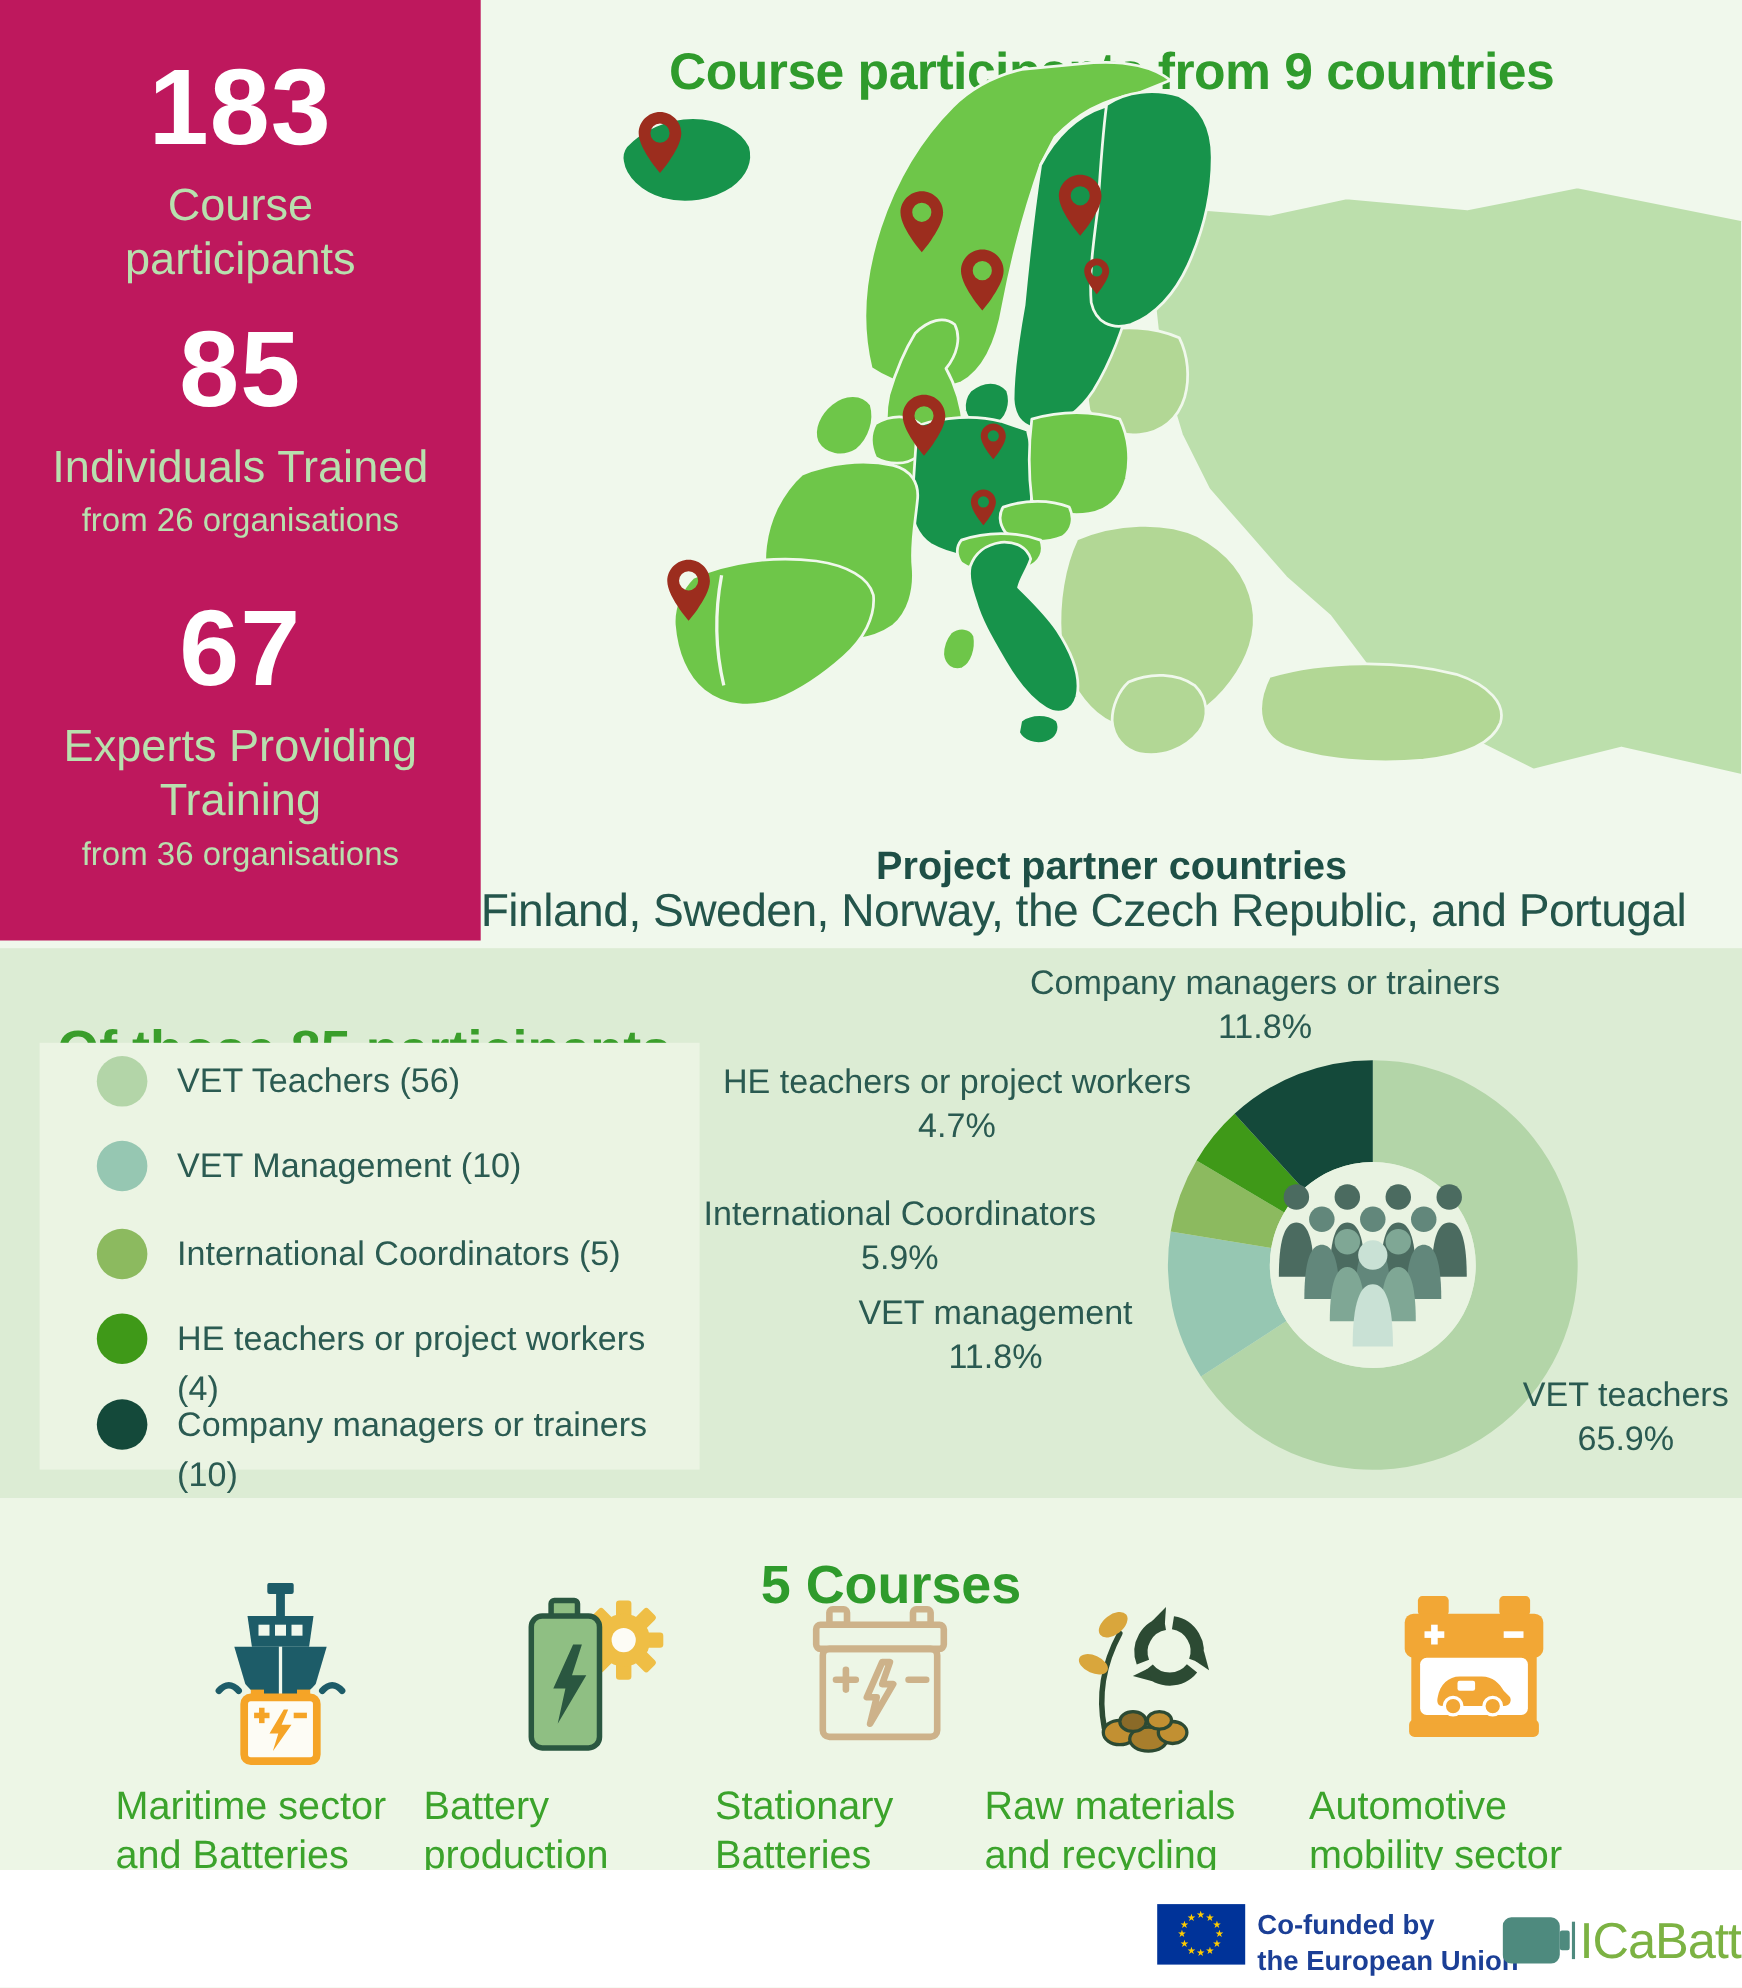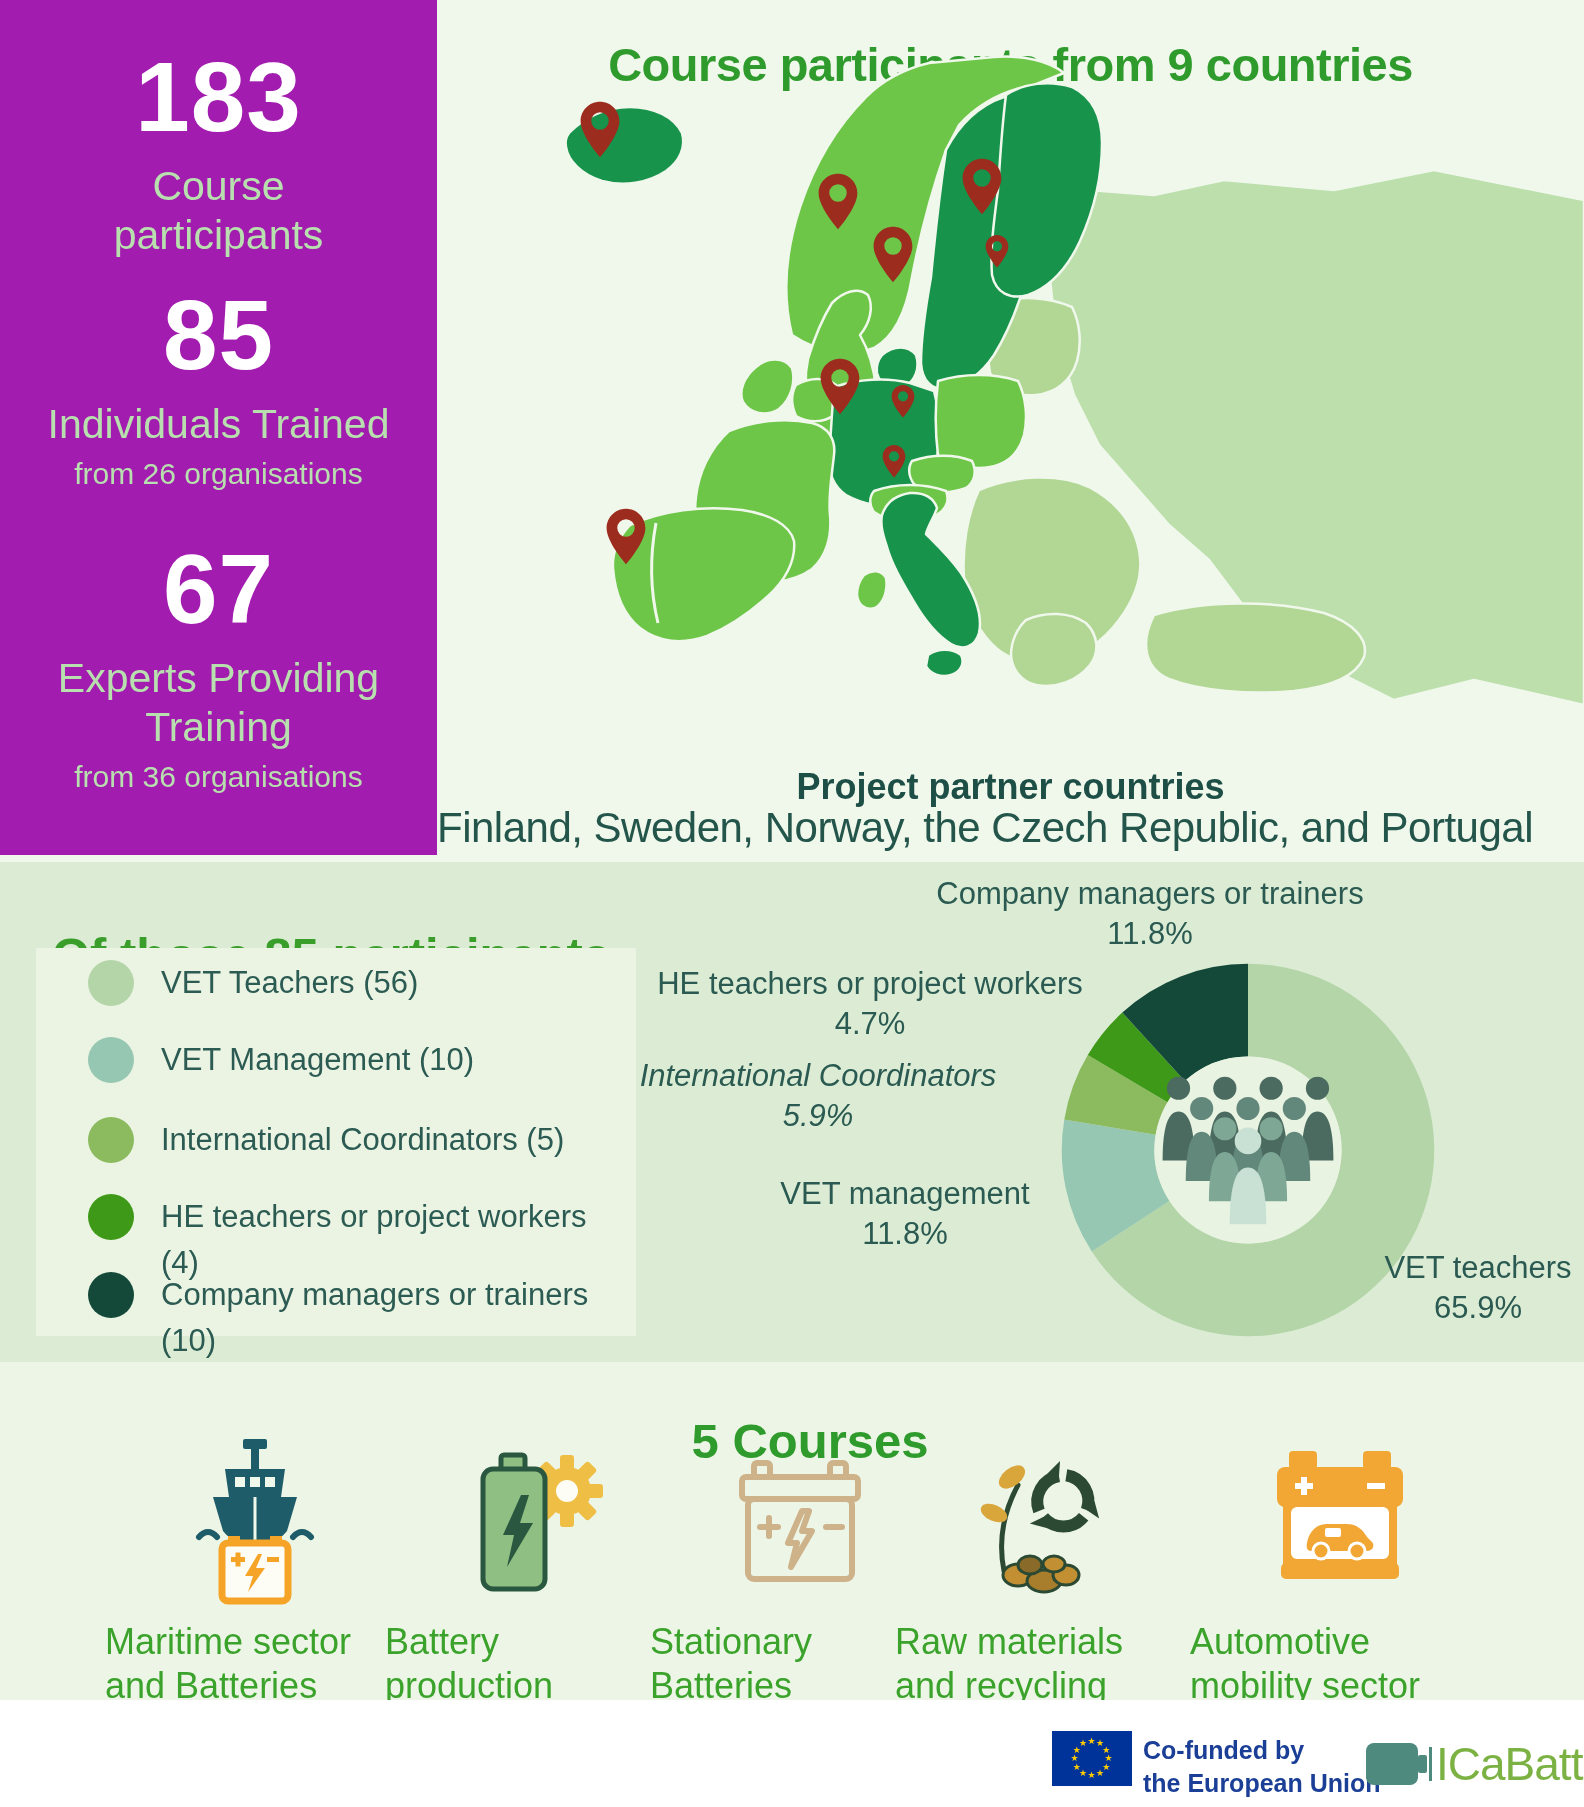--- a/index.html
+++ b/index.html
@@ -1,21 +1,21 @@
 <!DOCTYPE html>
 <html><head>
 <meta charset="utf-8">
 <style>
   html,body{margin:0;padding:0;background:#f0f8ec;}
   *{box-sizing:border-box;}
   .canvas{position:relative;width:1584px;height:1807px;overflow:hidden;
           font-family:"Liberation Sans",sans-serif;background:#f0f8ec;}
 
   
-  .left-panel{position:absolute;left:0;top:0;width:515px;height:855px;background:#a21caf;}
+  .left-panel{position:absolute;left:0;top:0;width:515px;height:855px;background:#be185d;}
   .stat{position:absolute;left:0;width:437px;text-align:center;color:#fff;}
   .stat1{top:48px;} .stat2{top:286px;} .stat3{top:540px;}
   .stat-value{font-size:98px;font-weight:800;line-height:1;letter-spacing:1px;}
   .stat-label{font-size:41px;font-weight:500;color:#b8e0ae;line-height:1.2;margin:16px auto 0;max-width:345px;}
   .stat-sub{font-size:30px;font-weight:400;color:#b8e0ae;margin-top:8px;}
 
   
   .map-section{position:absolute;left:437px;top:0;width:1147px;height:862px;background:#f0f8ec;}
   .map-title{position:absolute;left:437px;top:6px;width:1147px;text-align:center;
              font-size:47px;font-weight:800;color:#2f9b2c;letter-spacing:-0.5px;}
@@ -35,21 +35,21 @@
   .legend-box{position:absolute;left:36px;top:948px;width:600px;height:388px;background:#ebf4e3;}
   .legend-row{position:absolute;left:0;width:600px;height:46px;}
   .legend-dot{position:absolute;left:52px;top:0;width:46px;height:46px;border-radius:50%;}
   .legend-label{position:absolute;left:125px;top:0;width:470px;line-height:46px;
                 font-size:31px;font-weight:500;color:#2b5b52;}
   .donut-svg{position:absolute;left:1055px;top:957px;width:386px;height:386px;}
   .donut-label{position:absolute;text-align:center;font-size:31px;font-weight:500;
                color:#2a5a51;line-height:40px;}
   .dl-company{left:850px;top:874px;width:600px;}
   .dl-he{left:620px;top:964px;width:500px;}
-  .dl-intl{left:568px;top:1056px;width:500px;font-style:italic;}
+  .dl-intl{left:568px;top:1084px;width:500px;}
   .dl-mgmt{left:705px;top:1174px;width:400px;}
   .dl-teachers{left:1325px;top:1248px;width:306px;}
 
   
   .courses-bg{position:absolute;left:0;top:1362px;width:1584px;height:338px;background:#edf6e6;}
   .courses-title{position:absolute;left:0;top:1372px;width:1620px;text-align:center;
                  font-size:49px;font-weight:800;color:#2f9b2c;}
   .course-item{position:absolute;top:1438px;width:300px;text-align:left;}
   .ci-1{left:105px;} .ci-2{left:385px;} .ci-3{left:650px;} .ci-4{left:895px;} .ci-5{left:1190px;}
   .course-icon{height:172px;display:flex;align-items:center;justify-content:center;}

